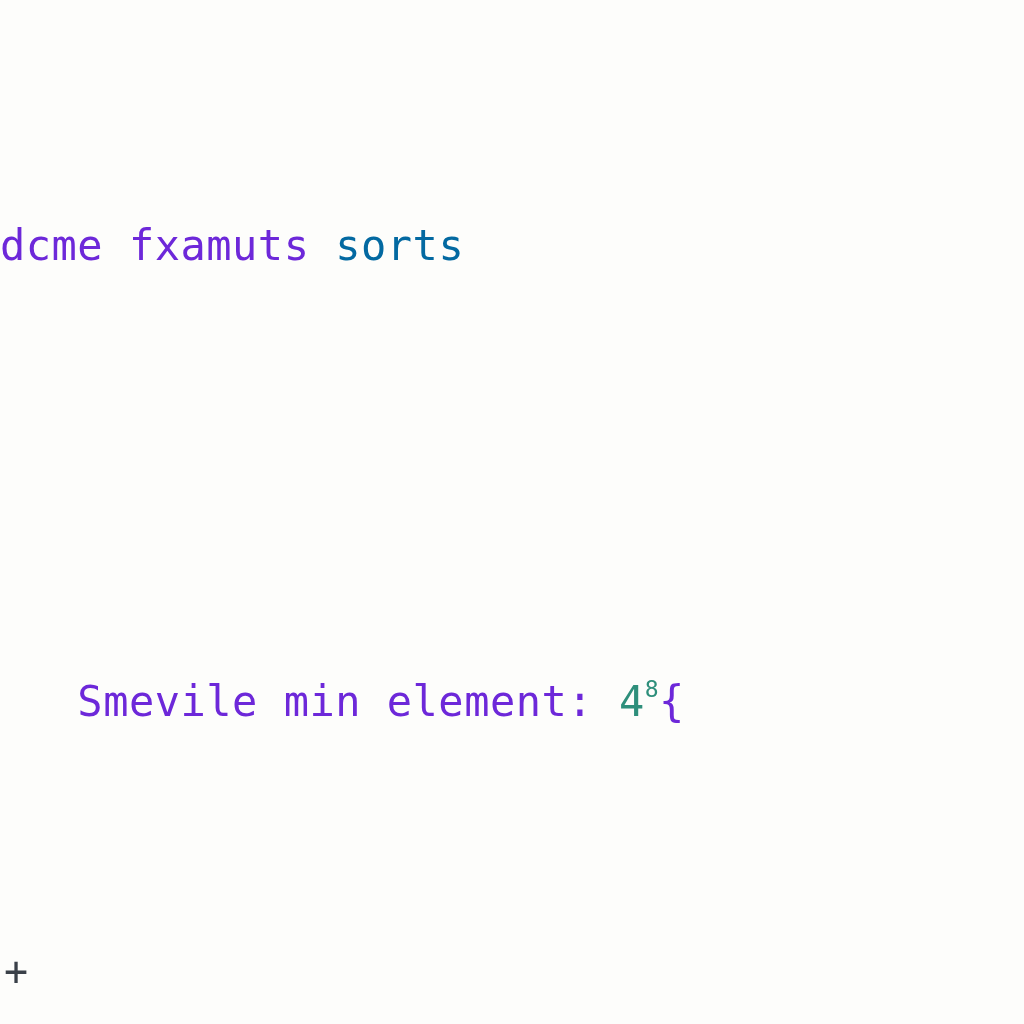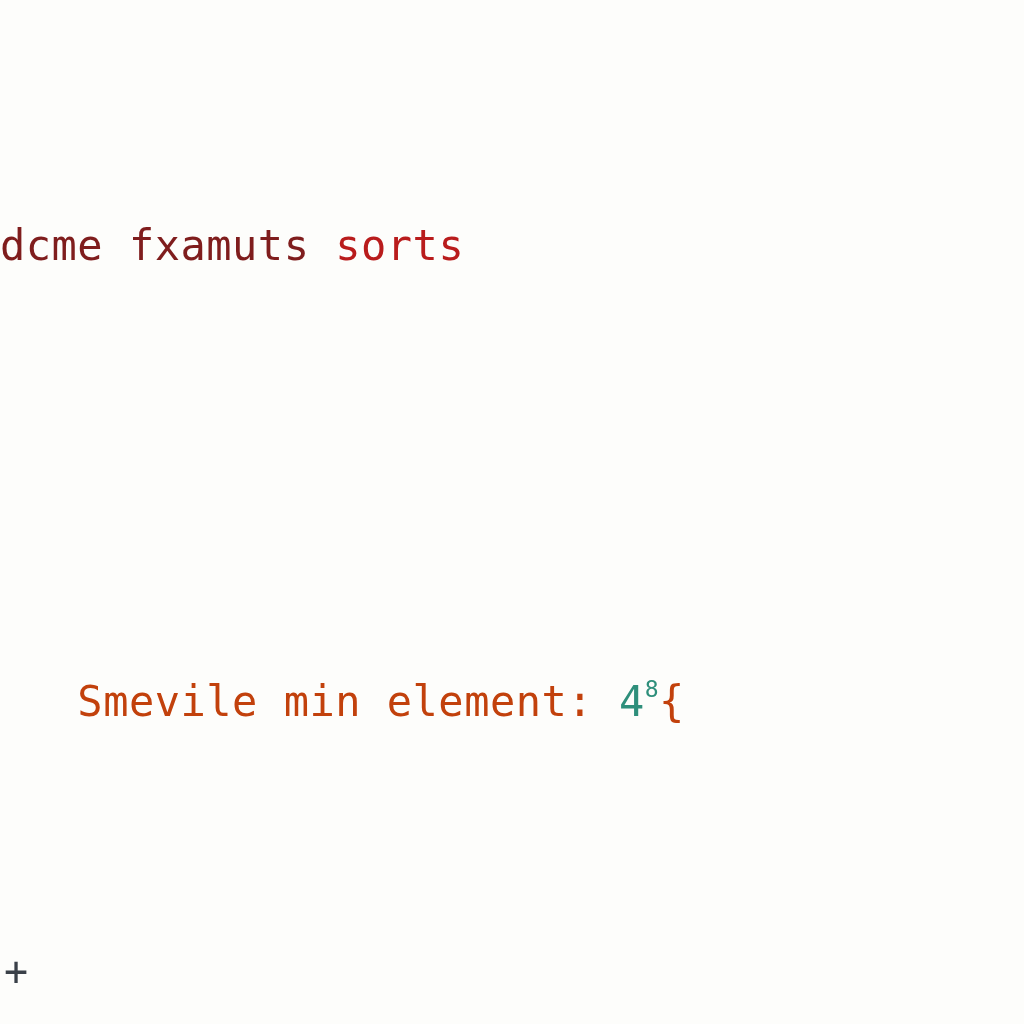--- a/index.html
+++ b/index.html
@@ -14,24 +14,24 @@
     font-family: "Consolas", "Menlo", "DejaVu Sans Mono", monospace;
     font-size: 42px;
     line-height: 1.55;
     white-space: pre;
     color: #2c2c2c;
     padding-top: 18px;
     padding-left: 0;
     letter-spacing: 0.5px;
   }
   .line { display: block; }
-  .c-default { color: #c2410c; }
+  .c-default { color: #6d28d9; }
   .c-num     { color: #2e8f7b; }   
-  .c-word2   { color: #b91c1c; }   
-  .c-word1   { color: #7f1d1d; }
+  .c-word2   { color: #0369a1; }   
+  .c-word1   { color: #6d28d9; }
   .sup       { font-size: 0.55em; vertical-align: super; position: relative; top: -0.15em; }
   .corner-bl {
     position: absolute;
     left: 4px; bottom: 30px;
     color: #3a4048;
     font-family: monospace;
     font-size: 40px;
   }
 </style>
 </head>

